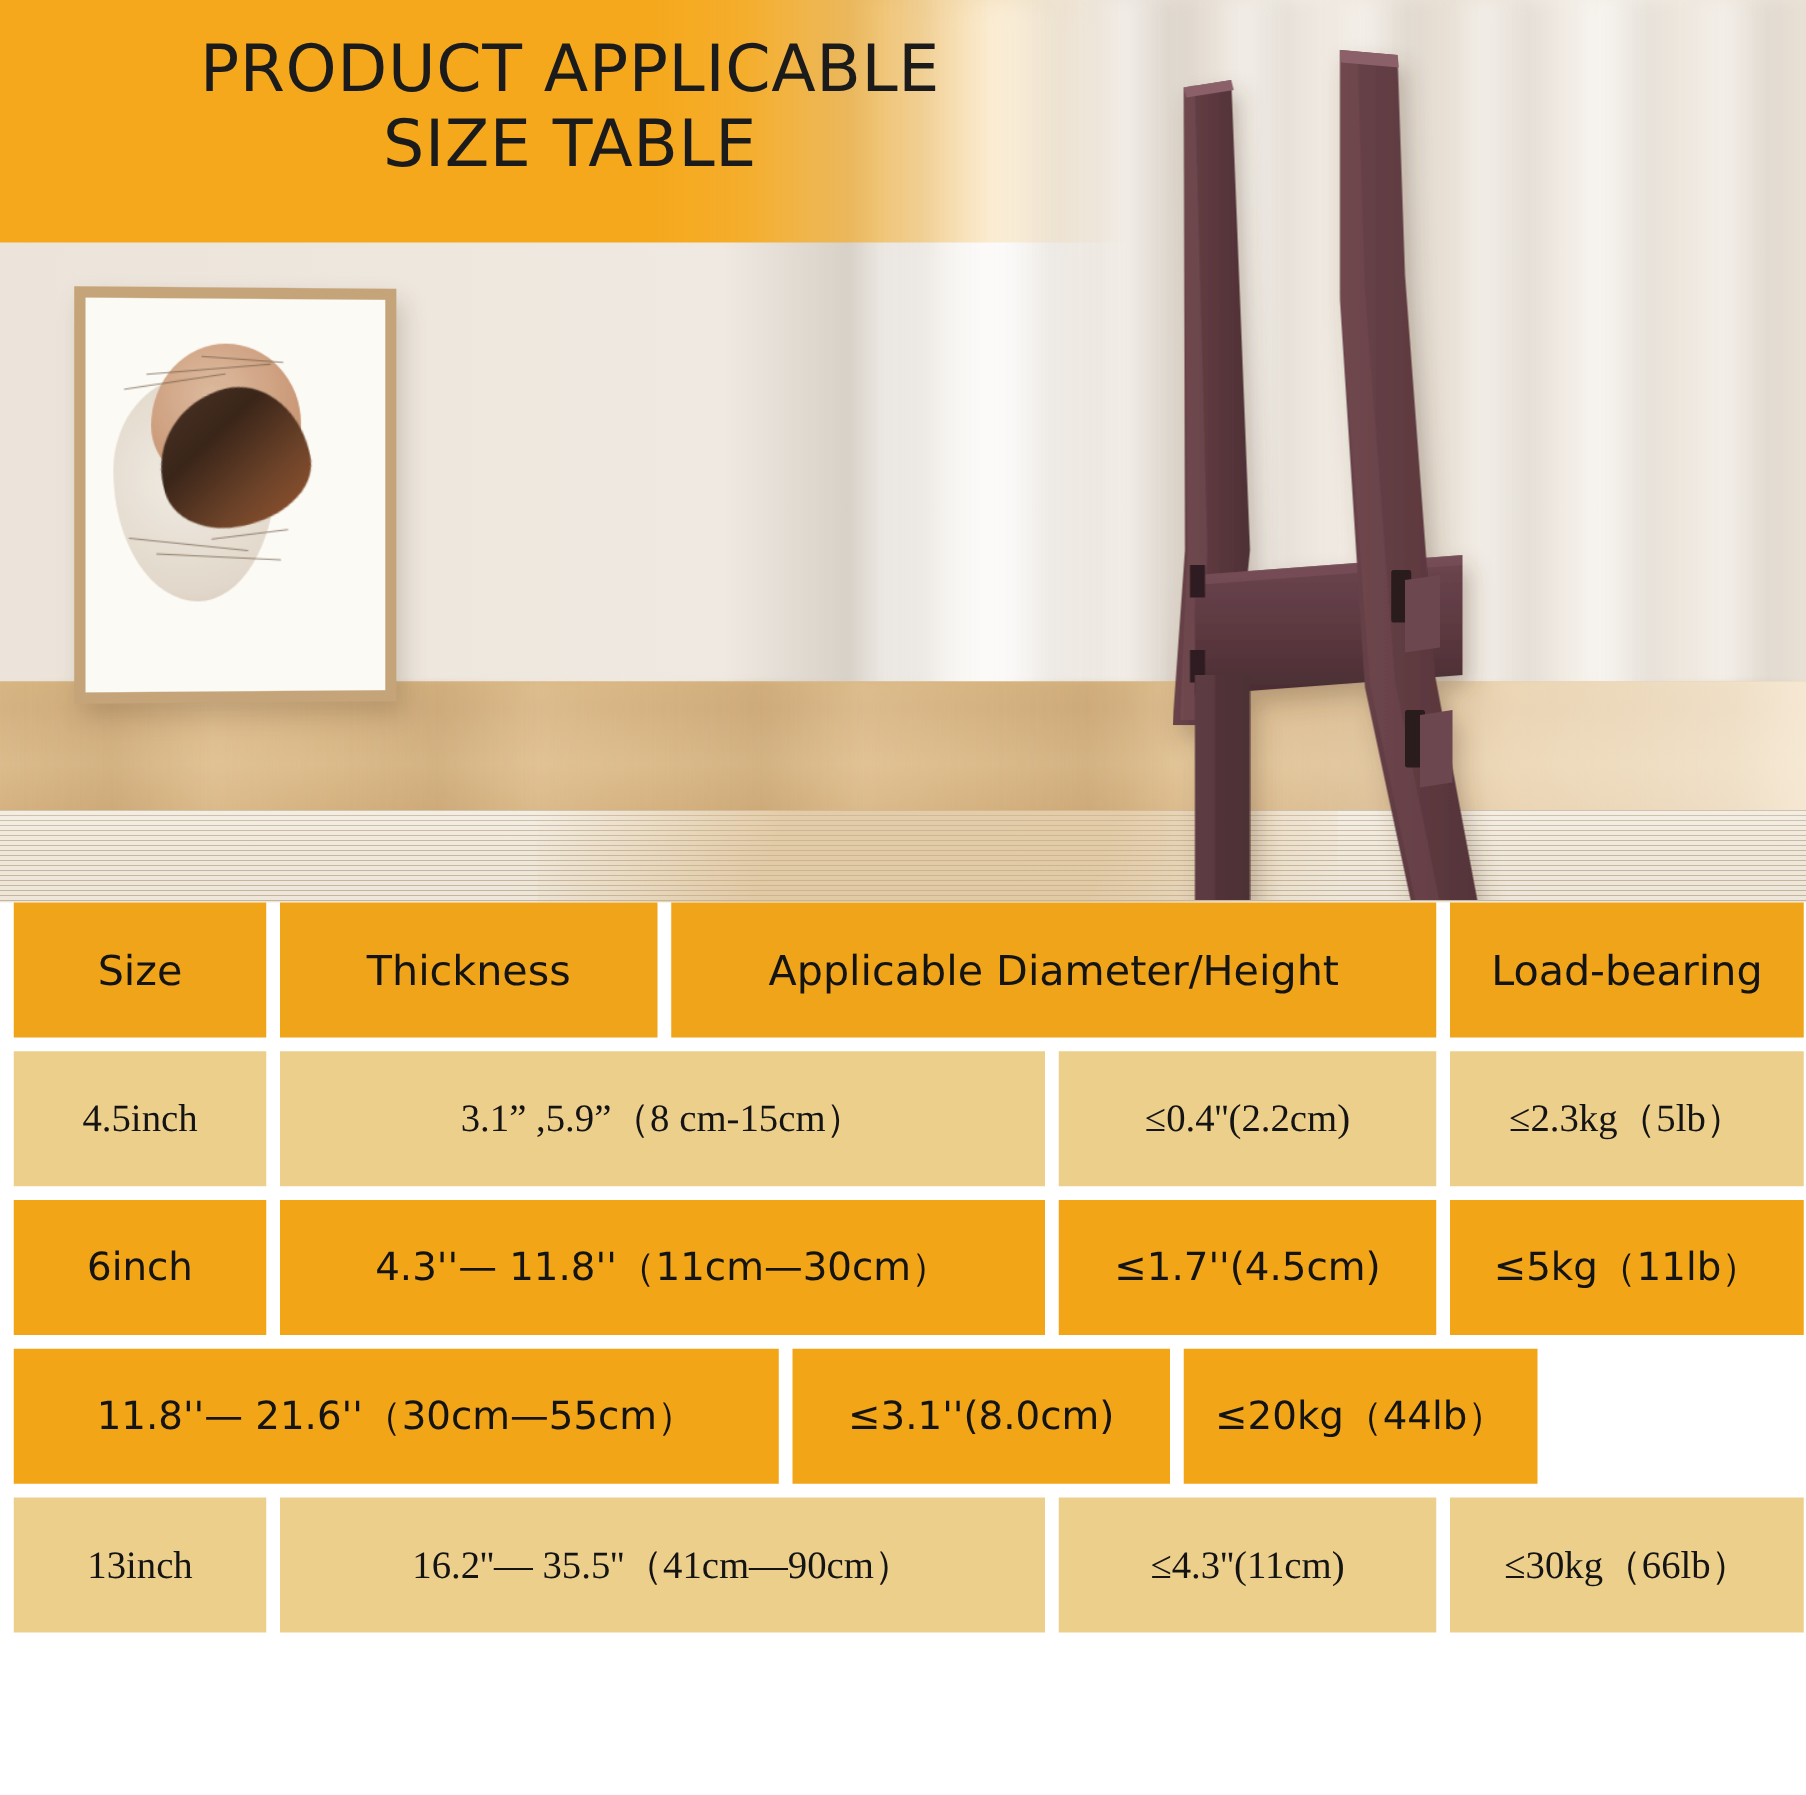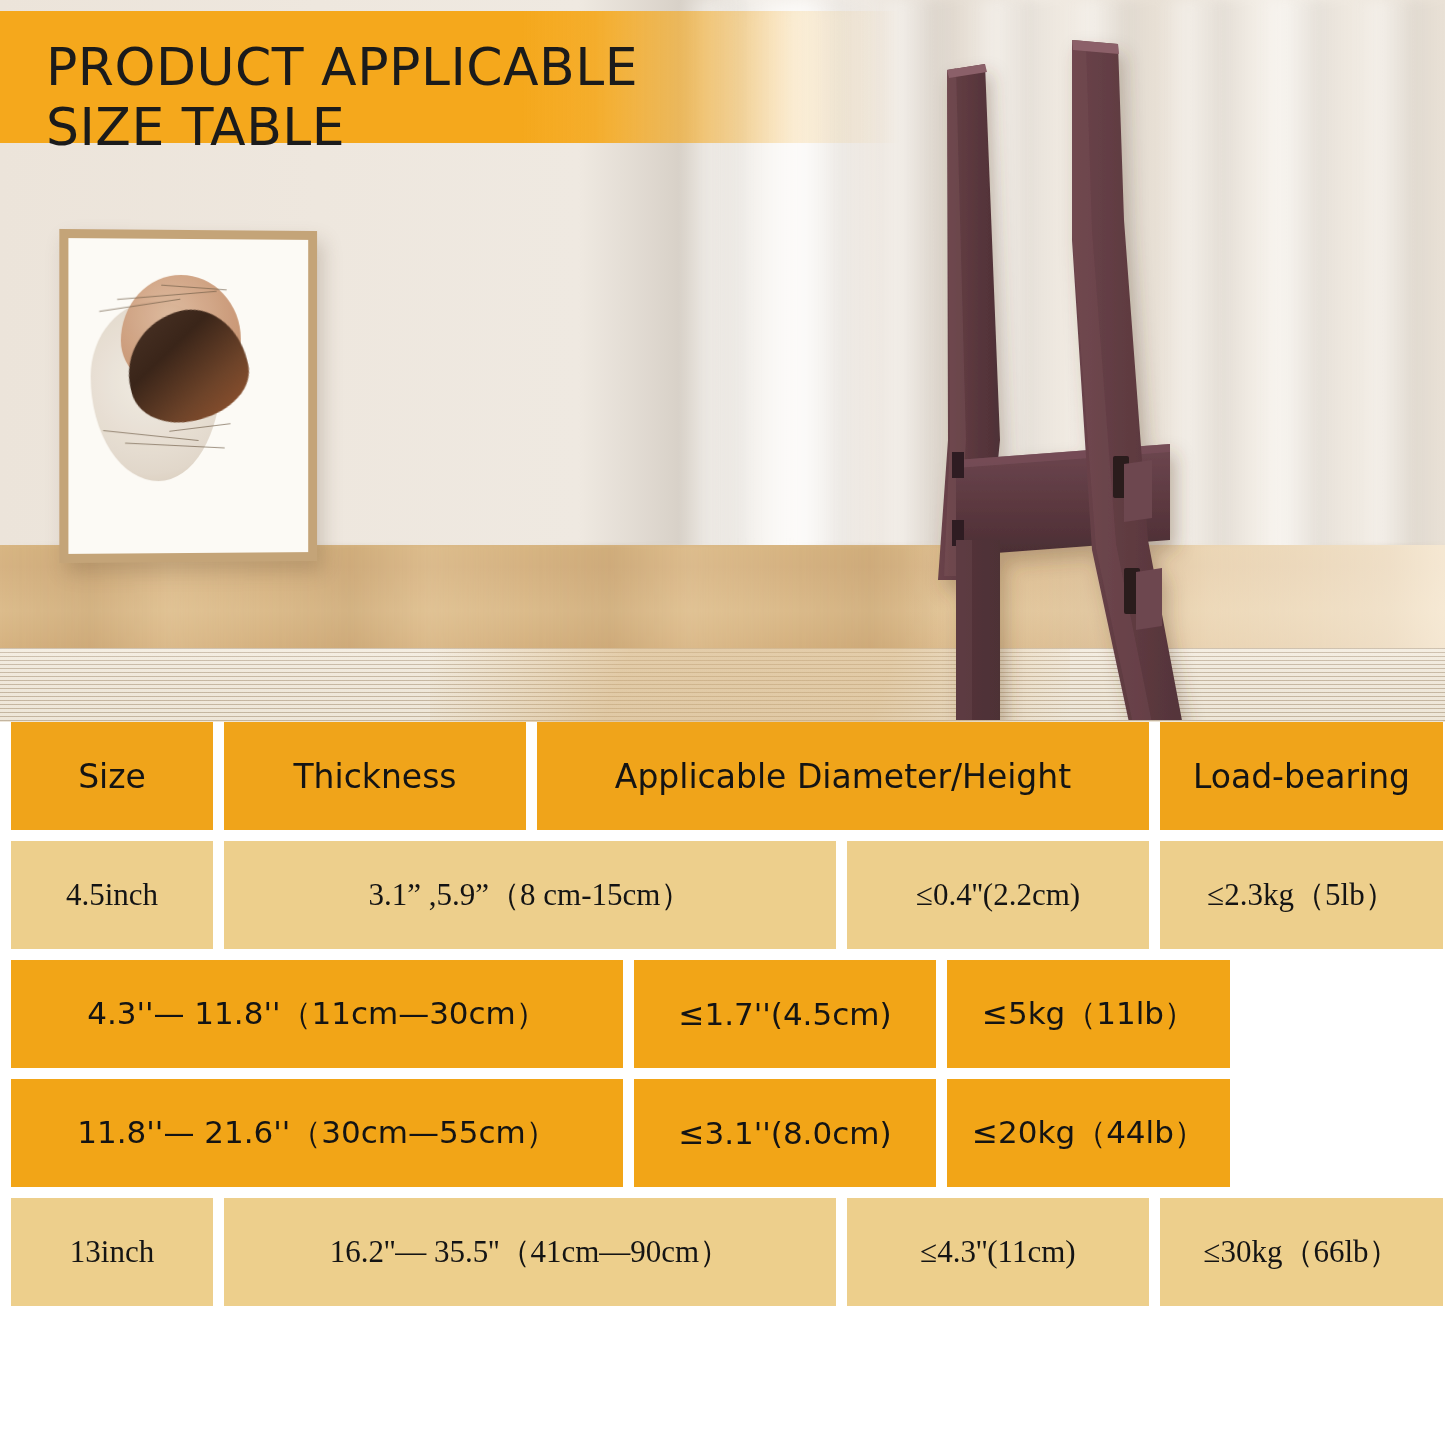--- a/index.html
+++ b/index.html
@@ -166,28 +166,29 @@
     opacity: 0.65;
     border-radius: 2px;
   }
 
   
   .easel { position: absolute; left: 700px; top: 20px; width: 580px; height: 700px; }
 
   
   .banner {
     position: absolute;
-    left: 0; top: 11px;
-    width: 900px; height: 132px;
+    left: 0; top: 0;
+    width: 900px; height: 194px;
     background: linear-gradient(90deg,
         #F5A81C 0%, #F5A81C 58%,
         rgba(245,168,28,0.92) 66%,
         rgba(245,168,28,0.55) 78%,
         rgba(245,168,28,0.18) 88%,
         rgba(245,168,28,0.0) 100%);
+    text-align: center;
   }
   .banner-title {
     position: absolute;
     left: 46px; top: 26px;
     width: 820px;
     font-size: 52px;
     line-height: 60px;
     font-weight: 400;
     color: #1b1b1b;
     letter-spacing: 0.5px;
@@ -354,20 +355,21 @@
   </div>
 
   <div class="trow light">
     <div class="cell c1">4.5inch</div>
     <div class="cell c2">3.1” ,5.9”（8 cm-15cm）</div>
     <div class="cell c3">≤0.4''(2.2cm)</div>
     <div class="cell c4">≤2.3kg（5lb）</div>
   </div>
 
   <div class="trow dark">
+    <div class="cell c1">6inch</div>
     <div class="cell c2">4.3''— 11.8''（11cm—30cm）</div>
     <div class="cell c3">≤1.7''(4.5cm)</div>
     <div class="cell c4">≤5kg（11lb）</div>
   </div>
 
 
   <div class="trow dark">
     <div class="cell c2">11.8''— 21.6''（30cm—55cm）</div>
     <div class="cell c3">≤3.1''(8.0cm)</div>
     <div class="cell c4">≤20kg（44lb）</div>

